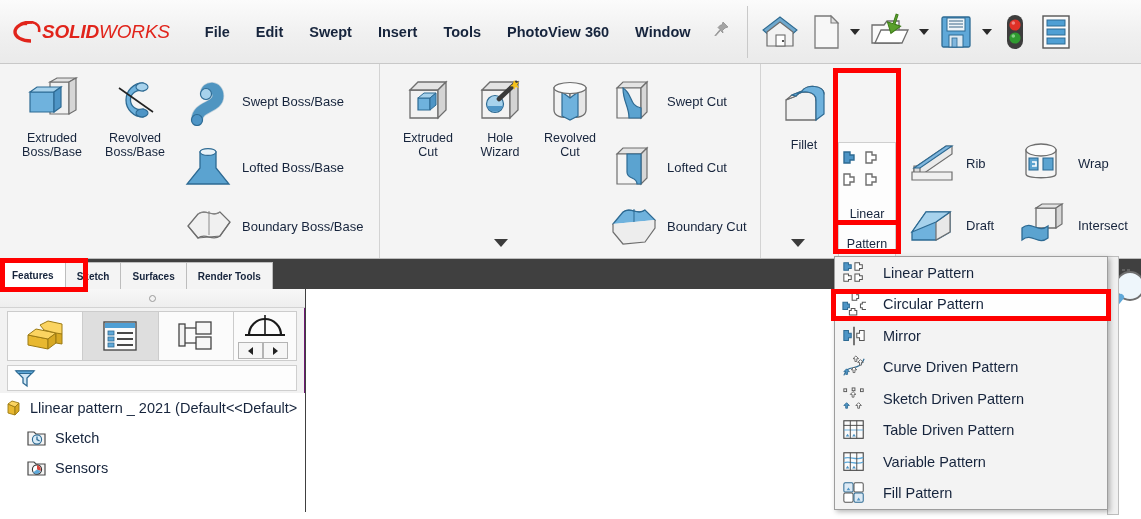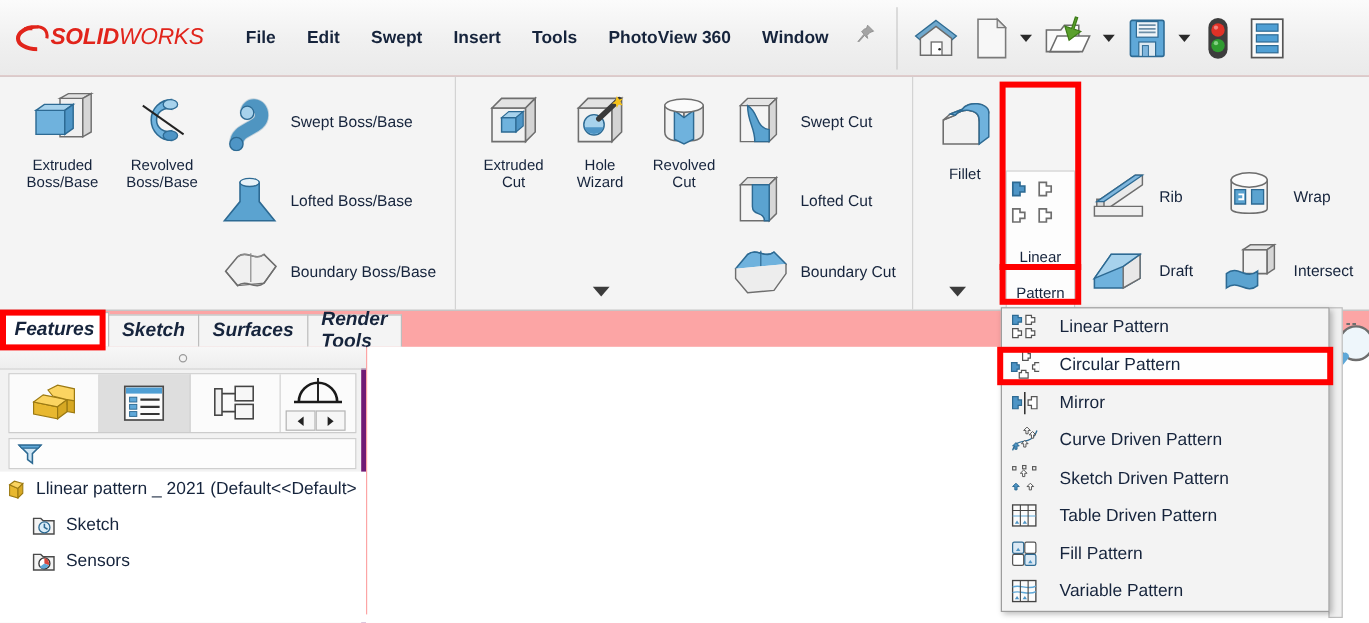--- a/index.html
+++ b/index.html
@@ -6,21 +6,21 @@
   html, body {
     margin: 0; padding: 0;
     width: 1141px; height: 519px;
     font-family: "Liberation Sans", sans-serif;
     background: #ffffff;
     overflow: hidden;
   }
   #app {
     position: relative;
     width: 1141px; height: 512px;
-    background: #fca5a5;
+    background: #404040;
   }
 
   
   #menubar {
     position: absolute; left: 0; top: 0; width: 1141px; height: 64px;
     background: linear-gradient(#fbfbfb, #f0f0f0 55%, #eaeaea);
     border-bottom: 1px solid #c8c8c8;
     display: flex; align-items: center;
   }
   #brand {
@@ -117,30 +117,30 @@
   }
 
   
   #tabbar {
     position: absolute; left: 0; top: 259px; width: 330px; height: 30px;
     display: flex; align-items: flex-end;
   }
   .tab {
     height: 27px; padding: 0 11px;
     display: flex; align-items: center; justify-content: center;
-    font-size: 16px; color: #16243c; font-weight: bold;
+    font-size: 10px; color: #16243c; font-weight: bold;
     background: #f4f4f4; border: 1px solid #bdbdbd; border-bottom: none;
-    margin-right: -1px; cursor: default; font-style: italic;
+    margin-right: -1px; cursor: default;
   }
   .tab.active { background: #ffffff; color: #16243c; height: 29px; }
 
   
   #leftpanel {
     position: absolute; left: 0; top: 289px; width: 305px; height: 230px;
-    background: #f2f2f2; border-right: 4px solid #701a75;
+    background: #f2f2f2; border-right: 1px solid #701a75;
   }
   #panel-handle {
     position: absolute; left: 0; top: 0; width: 305px; height: 19px;
     background: linear-gradient(#f7f7f7,#eeeeee);
     border-bottom: 1px solid #d3d3d3;
     display: flex; align-items: center; justify-content: center;
   }
   #panel-handle .dot {
     width: 7px; height: 7px; border-radius: 50%;
     border: 1px solid #9a9a9a; background: #f3f3f3;
@@ -732,45 +732,45 @@
           <path d="M4 20 l2 -3 l2 3 z" fill="#4e95c6"></path>
           <path d="M11 20 l2 -3 l2 3 z" fill="#4e95c6"></path>
         </svg>
       </div>
       <span class="mi-lbl">Table Driven Pattern</span>
     </div>
 
     <div class="mi">
       <div class="mi-icon">
         <svg width="24" height="24" viewBox="0 0 26 26">
-          <rect x="2" y="2" width="10" height="10" rx="1.5" fill="#dceaf5" stroke="#2d6a93" stroke-width="1.1"></rect>
-          <rect x="13" y="2" width="10" height="10" rx="1.5" fill="#ffffff" stroke="#555" stroke-width="1.1"></rect>
-          <rect x="2" y="13" width="10" height="10" rx="1.5" fill="#ffffff" stroke="#555" stroke-width="1.1"></rect>
-          <rect x="13" y="13" width="10" height="10" rx="1.5" fill="#dceaf5" stroke="#2d6a93" stroke-width="1.1"></rect>
-          <path d="M5 10 l2 -3 l2 3 z" fill="#4e95c6"></path>
-          <path d="M16 21 l2 -3 l2 3 z" fill="#4e95c6"></path>
-        </svg>
-      </div>
-      <span class="mi-lbl">Fill Pattern</span>
-    </div>
-
-    <div class="mi">
-      <div class="mi-icon">
-        <svg width="24" height="24" viewBox="0 0 26 26">
           <rect x="2" y="3" width="21" height="19" fill="#fbfbfb" stroke="#444" stroke-width="1.2"></rect>
           <path d="M2 9 C8 6 16 12 23 8" stroke="#5fa8d8" stroke-width="1.3" fill="none"></path>
           <path d="M2 14 C8 11 16 17 23 13" stroke="#5fa8d8" stroke-width="1.3" fill="none"></path>
           <line x1="9" y1="3" x2="9" y2="22" stroke="#444" stroke-width="1"></line>
           <line x1="16" y1="3" x2="16" y2="22" stroke="#444" stroke-width="1"></line>
           <path d="M4 20 l2 -3 l2 3 z" fill="#4e95c6"></path>
           <path d="M11 20 l2 -3 l2 3 z" fill="#4e95c6"></path>
         </svg>
       </div>
       <span class="mi-lbl">Variable Pattern</span>
     </div>
+
+    <div class="mi">
+      <div class="mi-icon">
+        <svg width="24" height="24" viewBox="0 0 26 26">
+          <rect x="2" y="2" width="10" height="10" rx="1.5" fill="#dceaf5" stroke="#2d6a93" stroke-width="1.1"></rect>
+          <rect x="13" y="2" width="10" height="10" rx="1.5" fill="#ffffff" stroke="#555" stroke-width="1.1"></rect>
+          <rect x="2" y="13" width="10" height="10" rx="1.5" fill="#ffffff" stroke="#555" stroke-width="1.1"></rect>
+          <rect x="13" y="13" width="10" height="10" rx="1.5" fill="#dceaf5" stroke="#2d6a93" stroke-width="1.1"></rect>
+          <path d="M5 10 l2 -3 l2 3 z" fill="#4e95c6"></path>
+          <path d="M16 21 l2 -3 l2 3 z" fill="#4e95c6"></path>
+        </svg>
+      </div>
+      <span class="mi-lbl">Fill Pattern</span>
+    </div>
   </div>
 
   <div class="redbox" style="left:833px; top:68px;  width:68px;  height:157px;"></div>
   <div class="redbox" style="left:833px; top:220px; width:68px;  height:34px;"></div>
   <div class="redbox" style="left:0px;   top:258px; width:88px;  height:34px;"></div>
   <div class="redbox" style="left:831px; top:289px; width:280px; height:32px;"></div>
 
 </div>
 
 </body></html>

